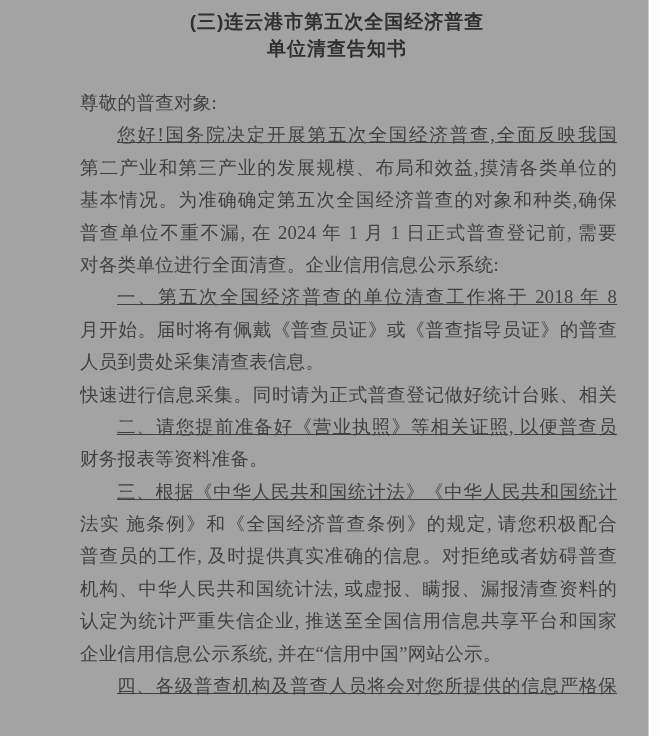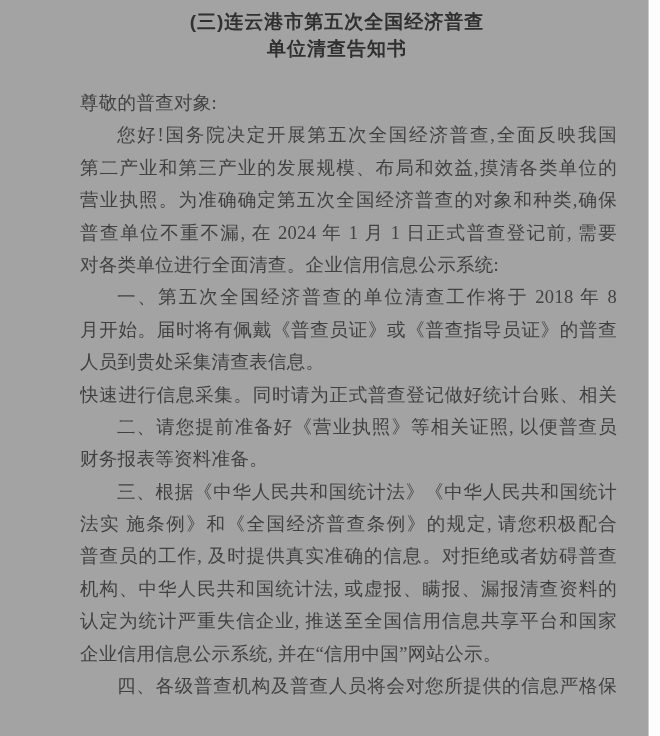--- a/index.html
+++ b/index.html
@@ -55,39 +55,40 @@
     overflow: hidden;
     text-align: left;
   }
   .line.fill {
     text-align: justify;
     text-align-last: justify;
     text-justify: inter-character;
   }
   .line.indent {
     text-indent: 2em;
+    text-decoration: underline;
   }
 </style>
 </head>
 <body>
 
 <div class="page">
   <div class="scan-strip"></div>
   <div class="scan-edge"></div>
 
   <div class="title-block">
     <div>(三)连云港市第五次全国经济普查</div>
     <div>单位清查告知书</div>
   </div>
 
   <div class="doc-body" id="doc-body">
       <div class="line">尊敬的普查对象:</div>
       <div class="line indent fill">您好!国务院决定开展第五次全国经济普查,全面反映我国</div>
       <div class="line fill">第二产业和第三产业的发展规模、布局和效益,摸清各类单位的</div>
-      <div class="line fill">营业执照。为准确确定第五次全国经济普查的对象和种类,确保</div>
+      <div class="line fill">基本情况。为准确确定第五次全国经济普查的对象和种类,确保</div>
       <div class="line fill">普查单位不重不漏, 在 2024 年 1 月 1 日正式普查登记前, 需要</div>
       <div class="line">对各类单位进行全面清查。企业信用信息公示系统:</div>
       <div class="line indent fill">一、第五次全国经济普查的单位清查工作将于 2018 年 8</div>
       <div class="line fill">月开始。届时将有佩戴《普查员证》或《普查指导员证》的普查</div>
       <div class="line">人员到贵处采集清查表信息。</div>
       <div class="line fill">快速进行信息采集。同时请为正式普查登记做好统计台账、相关</div>
       <div class="line indent fill">二、请您提前准备好《营业执照》等相关证照, 以便普查员</div>
       <div class="line">财务报表等资料准备。</div>
       <div class="line indent fill">三、根据《中华人民共和国统计法》《中华人民共和国统计</div>
       <div class="line fill">法实 施条例》和《全国经济普查条例》的规定, 请您积极配合</div>

